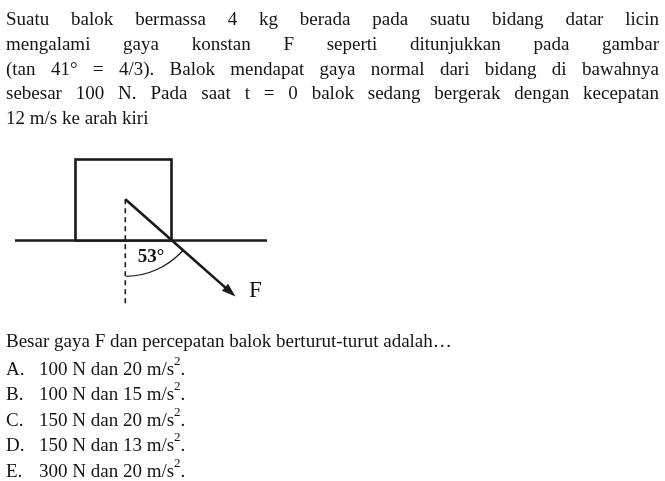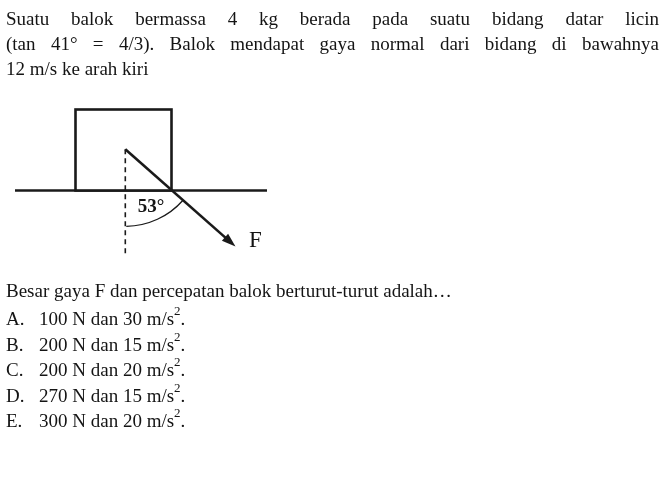--- a/index.html
+++ b/index.html
@@ -74,21 +74,23 @@
     font-size: 23px;
   }
 </style>
 </head>
 <body>
 
 <div class="page">
 
   <div class="statement">
     <div class="pline">Suatu balok bermassa 4 kg berada pada suatu bidang datar licin</div>
+    <div class="pline">mengalami gaya konstan F seperti ditunjukkan pada gambar</div>
     <div class="pline">(tan 41° = 4/3). Balok mendapat gaya normal dari bidang di bawahnya</div>
+    <div class="pline">sebesar 100 N. Pada saat t = 0 balok sedang bergerak dengan kecepatan</div>
     <div class="pline last">12 m/s ke arah kiri</div>
   </div>
 
   <svg class="diagram" width="292" height="168" viewBox="0 0 292 168">
 
     <line x1="0" y1="90.5" x2="252" y2="90.5" stroke="#1a1a1a" stroke-width="2.4"></line>
 
     <rect x="60.5" y="9.5" width="96" height="81" fill="#ffffff" stroke="#1a1a1a" stroke-width="2.6"></rect>
 
     <line x1="110.3" y1="49.3" x2="110.3" y2="154" stroke="#1a1a1a" stroke-width="1.6" stroke-dasharray="5 4"></line>
@@ -102,33 +104,33 @@
     <text class="angle-text" x="136" y="112" text-anchor="middle">53°</text>
 
     <text class="force-text" x="234" y="147">F</text>
   </svg>
 
   <p class="question">Besar gaya F dan percepatan balok berturut-turut adalah…</p>
 
   <ul class="options">
     <li>
       <span class="opt-letter">A.</span>
-      <span><span>100 N dan 30 m/s</span><sup class="msq">2</sup><span>.</span></span>
+      <span><span>100 N dan 20 m/s</span><sup class="msq">2</sup><span>.</span></span>
     </li>
     <li>
       <span class="opt-letter">B.</span>
-      <span><span>200 N dan 15 m/s</span><sup class="msq">2</sup><span>.</span></span>
+      <span><span>100 N dan 15 m/s</span><sup class="msq">2</sup><span>.</span></span>
     </li>
     <li>
       <span class="opt-letter">C.</span>
-      <span><span>200 N dan 20 m/s</span><sup class="msq">2</sup><span>.</span></span>
+      <span><span>150 N dan 20 m/s</span><sup class="msq">2</sup><span>.</span></span>
     </li>
     <li>
       <span class="opt-letter">D.</span>
-      <span><span>270 N dan 15 m/s</span><sup class="msq">2</sup><span>.</span></span>
+      <span><span>150 N dan 13 m/s</span><sup class="msq">2</sup><span>.</span></span>
     </li>
     <li>
       <span class="opt-letter">E.</span>
       <span><span>300 N dan 20 m/s</span><sup class="msq">2</sup><span>.</span></span>
     </li>
   </ul>
 
 </div>
 
 </body></html>

